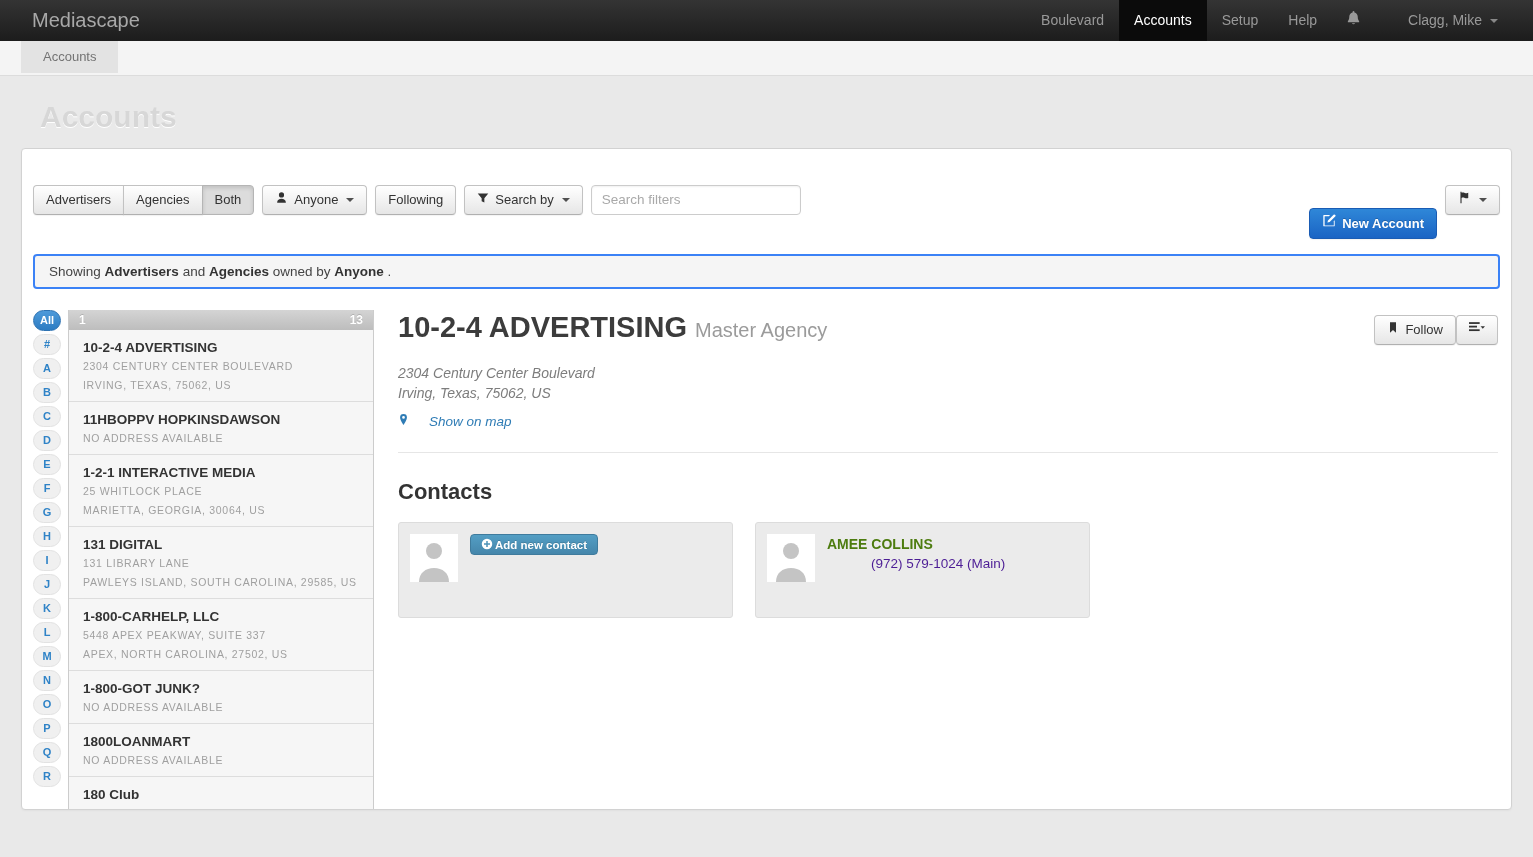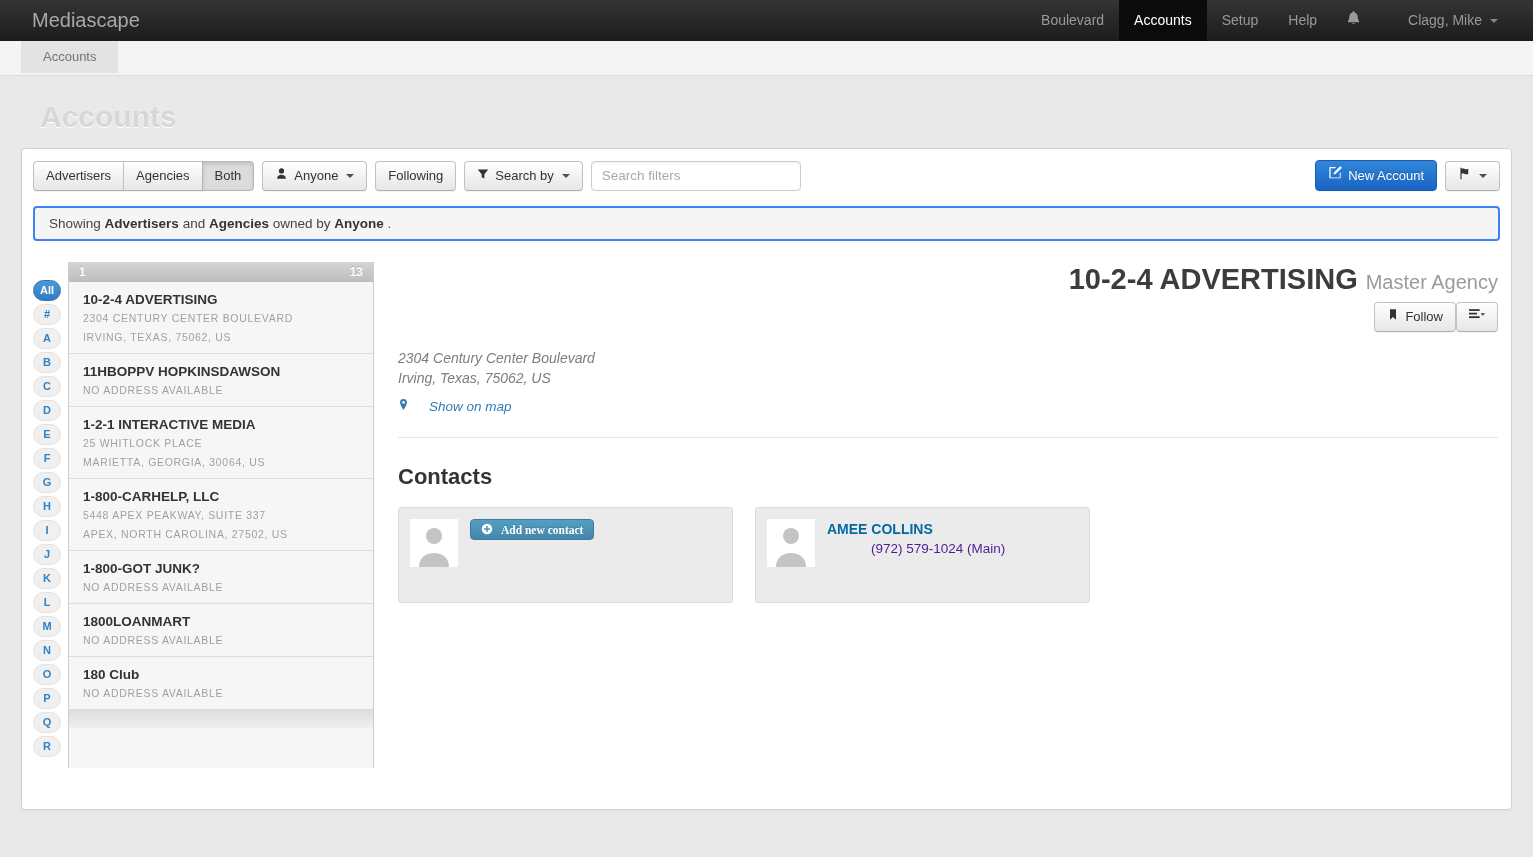--- a/index.html
+++ b/index.html
@@ -28,63 +28,63 @@
   .panel { margin:0 21px; background:#fff; border:1px solid #d2d2d2; border-radius:4px; padding:11px; height:662px; overflow:hidden; box-shadow:0 1px 2px rgba(0,0,0,.04); }
 
   
   .btn { display:inline-flex; align-items:center; gap:6px; font-size:13px; color:#333; background:linear-gradient(#ffffff,#e6e6e6); border:1px solid #c2c2c2; border-bottom-color:#b0b0b0; border-radius:4px; padding:5px 12px; line-height:18px; cursor:pointer; box-shadow:0 1px 1px rgba(0,0,0,.05); white-space:nowrap; }
   .btn svg { flex:0 0 auto; }
   .btn-group { display:inline-flex; }
   .btn-group .btn { border-radius:0; margin-left:-1px; }
   .btn-group .btn:first-child { border-radius:4px 0 0 4px; margin-left:0; }
   .btn-group .btn:last-child { border-radius:0 4px 4px 0; }
   .btn.active { background:#dcdcdc; box-shadow:inset 0 2px 4px rgba(0,0,0,.13); border-color:#b5b5b5; }
-  .btn-primary { background:linear-gradient(#2f87d8,#1a64c4); border-color:#1a5cb4; color:#fff; font-weight:normal; text-shadow:0 -1px 0 rgba(0,0,0,.2); }
+  .btn-primary { background:linear-gradient(#2f87d8,#1a64c4); border-color:#1a5cb4; color:#fff; font-weight:bold; text-shadow:0 -1px 0 rgba(0,0,0,.2);margin-top:48px; }
 
   .toolbar { display:flex; align-items:center; }
   .toolbar > * { margin-right:8px; }
   .search-input { width:210px; height:30px; border:1px solid #ccc; border-radius:4px; padding:5px 10px; font-size:13.5px; color:#555; font-family:"Liberation Sans",sans-serif; box-shadow:inset 0 1px 2px rgba(0,0,0,.06); }
   .search-input::placeholder { color:#a9a9a9; }
   .toolbar-spacer { flex:1; }
 
   
   .statusbar { margin-top:15px; background:#f5f5f5; border:2px solid #3b82f6; border-radius:4px; padding:8px 14px; font-size:13.5px; color:#444; }
   .statusbar b { color:#333; }
 
   
   .content { display:flex; margin-top:21px; height:506px; overflow:hidden; }
 
   
-  .alpha-rail { width:30px; flex:0 0 30px; margin-right:5px;margin-top:18px; }
+  .alpha-rail { width:30px; flex:0 0 30px; margin-right:5px; }
   .alpha-pill { width:28px; height:21px; margin-bottom:3px; border-radius:11px; background:#f0f0f0; border:1px solid #e2e2e2; color:#2f83c7; font-size:11px; font-weight:bold; text-align:center; line-height:19px; cursor:pointer; }
   .alpha-pill.active { background:linear-gradient(#4d9ada,#2d7cc2); border-color:#2d72b2; color:#fff; }
 
   
   .list-col { width:306px; flex:0 0 306px; border-left:1px solid #ccc; border-right:1px solid #ccc; background:#f6f6f6; display:flex; flex-direction:column; overflow:hidden; }
   .list-header { height:20px; flex:0 0 20px; background:linear-gradient(#d4d4d4,#bdbdbd); color:#fff; font-size:12px; font-weight:bold; display:flex; justify-content:space-between; align-items:center; padding:0 10px; text-shadow:0 -1px 0 rgba(0,0,0,.15); }
   .acct-row { padding:8px 14px 6px; border-bottom:1px solid #ddd; background:#f6f6f6; cursor:pointer; }
   .acct-name { font-size:13.5px; font-weight:bold; color:#333; line-height:19px; }
   .acct-addr { font-size:10.5px; color:#a0a0a0; letter-spacing:.7px; line-height:19px; }
   .row-partial { height:18px; background:linear-gradient(#dedede,#efefef); }
 
   
   .detail { flex:1; padding-left:24px; padding-right:2px; }
-  .detail-head { display:flex; justify-content:space-between; align-items:flex-end;flex-direction:column; }
+  .detail-head { display:flex; justify-content:space-between; align-items:center; }
   .detail-title { font-size:29px; font-weight:bold; color:#3c3c3c; line-height:34px; }
   .detail-type { font-size:20px; font-weight:normal; color:#9b9b9b; margin-left:8px; }
   .detail-actions { display:flex; padding-top:3px; }
   .addr-block { margin-top:16px; font-style:italic; font-size:14px; color:#7d7d7d; line-height:20px; }
   .map-link { margin-top:10px; display:inline-flex; align-items:center; gap:20px; color:#2f7cb5; font-style:italic; font-size:13.5px; text-decoration:none; cursor:pointer; }
   .detail-hr { border:none; border-top:1px solid #e6e6e6; margin-top:22px; }
   .contacts-heading { margin-top:26px; font-size:22px; font-weight:bold; color:#333; }
   .cards { display:flex; gap:22px; margin-top:17px; }
   .card { width:335px; height:96px; background:#ebebeb; border:1px solid #dcdcdc; border-radius:3px; padding:11px; display:flex; gap:12px; }
   .avatar { width:48px; height:48px; flex:0 0 48px; background:#fff; overflow:hidden; }
-  .btn-add-contact { display:inline-flex; align-items:center; gap:8px; background:linear-gradient(#539ec4,#4586ab); border:1px solid #3f7b9d; border-radius:4px; color:#fff; font-size:11.5px; font-weight:bold; padding:3px 10px; height:21px; cursor:pointer; text-shadow:0 -1px 0 rgba(0,0,0,.15);font-family:Liberation Serif, serif; }
-  .contact-name { font-size:14px; font-weight:bold; color:#0369a1; line-height:20px; }
+  .btn-add-contact { display:inline-flex; align-items:center; gap:2px; background:linear-gradient(#539ec4,#4586ab); border:1px solid #3f7b9d; border-radius:4px; color:#fff; font-size:11.5px; font-weight:bold; padding:3px 10px; height:21px; cursor:pointer; text-shadow:0 -1px 0 rgba(0,0,0,.15); }
+  .contact-name { font-size:14px; font-weight:bold; color:#4d7c0f; line-height:20px; }
   .contact-phone { font-size:13.5px; color:#4c1d95; line-height:20px;margin-left:44px; }
 </style>
 </head>
 <body>
 
 <div class="navbar">
   <div class="brand">Mediascape</div>
   <div class="nav-spacer"></div>
   <div class="nav-right">
     <a class="nav-item">Boulevard</a>
@@ -199,20 +199,25 @@
           <div class="acct-row">
             <div class="acct-name">11HBOPPV HOPKINSDAWSON</div>
             <div class="acct-addr">NO ADDRESS AVAILABLE</div>
           </div>
           <div class="acct-row">
             <div class="acct-name">1-2-1 INTERACTIVE MEDIA</div>
             <div class="acct-addr">25 WHITLOCK PLACE</div>
             <div class="acct-addr">MARIETTA, GEORGIA, 30064, US</div>
           </div>
           <div class="acct-row">
+            <div class="acct-name">131 DIGITAL</div>
+            <div class="acct-addr">131 LIBRARY LANE</div>
+            <div class="acct-addr">PAWLEYS ISLAND, SOUTH CAROLINA, 29585, US</div>
+          </div>
+          <div class="acct-row">
             <div class="acct-name">1-800-CARHELP, LLC</div>
             <div class="acct-addr">5448 APEX PEAKWAY, SUITE 337</div>
             <div class="acct-addr">APEX, NORTH CAROLINA, 27502, US</div>
           </div>
           <div class="acct-row">
             <div class="acct-name">1-800-GOT JUNK?</div>
             <div class="acct-addr">NO ADDRESS AVAILABLE</div>
           </div>
           <div class="acct-row">
             <div class="acct-name">1800LOANMART</div>

